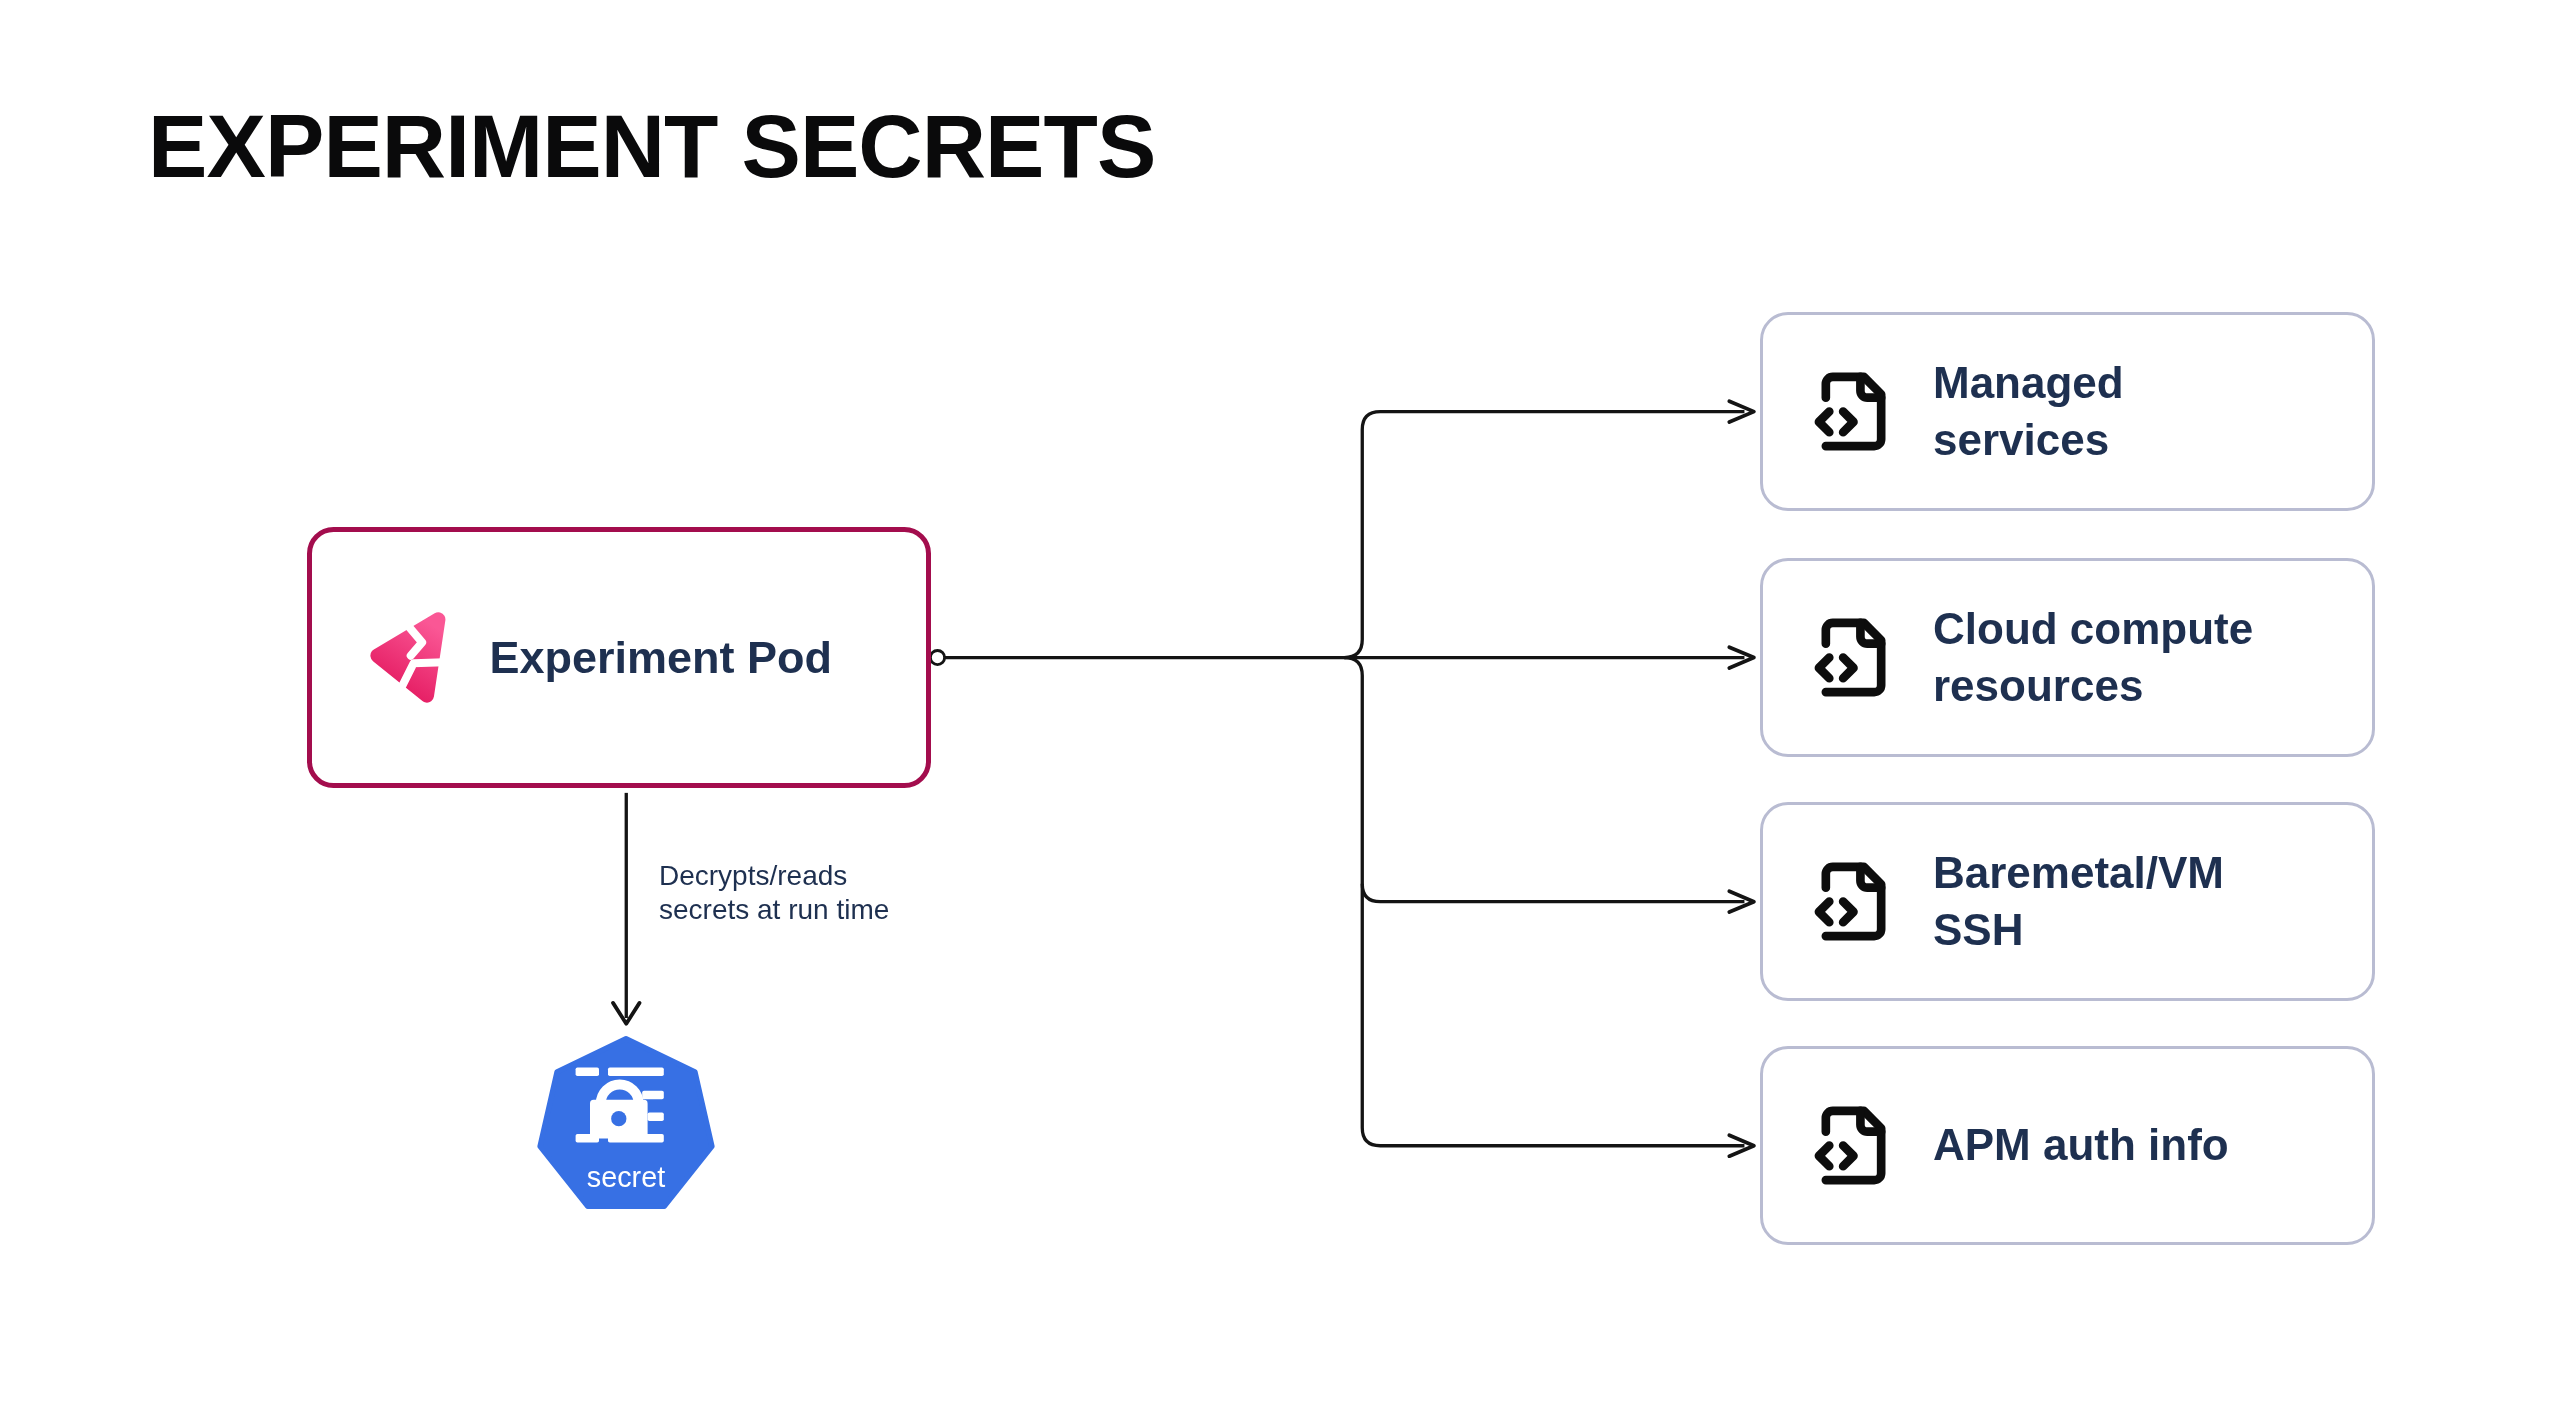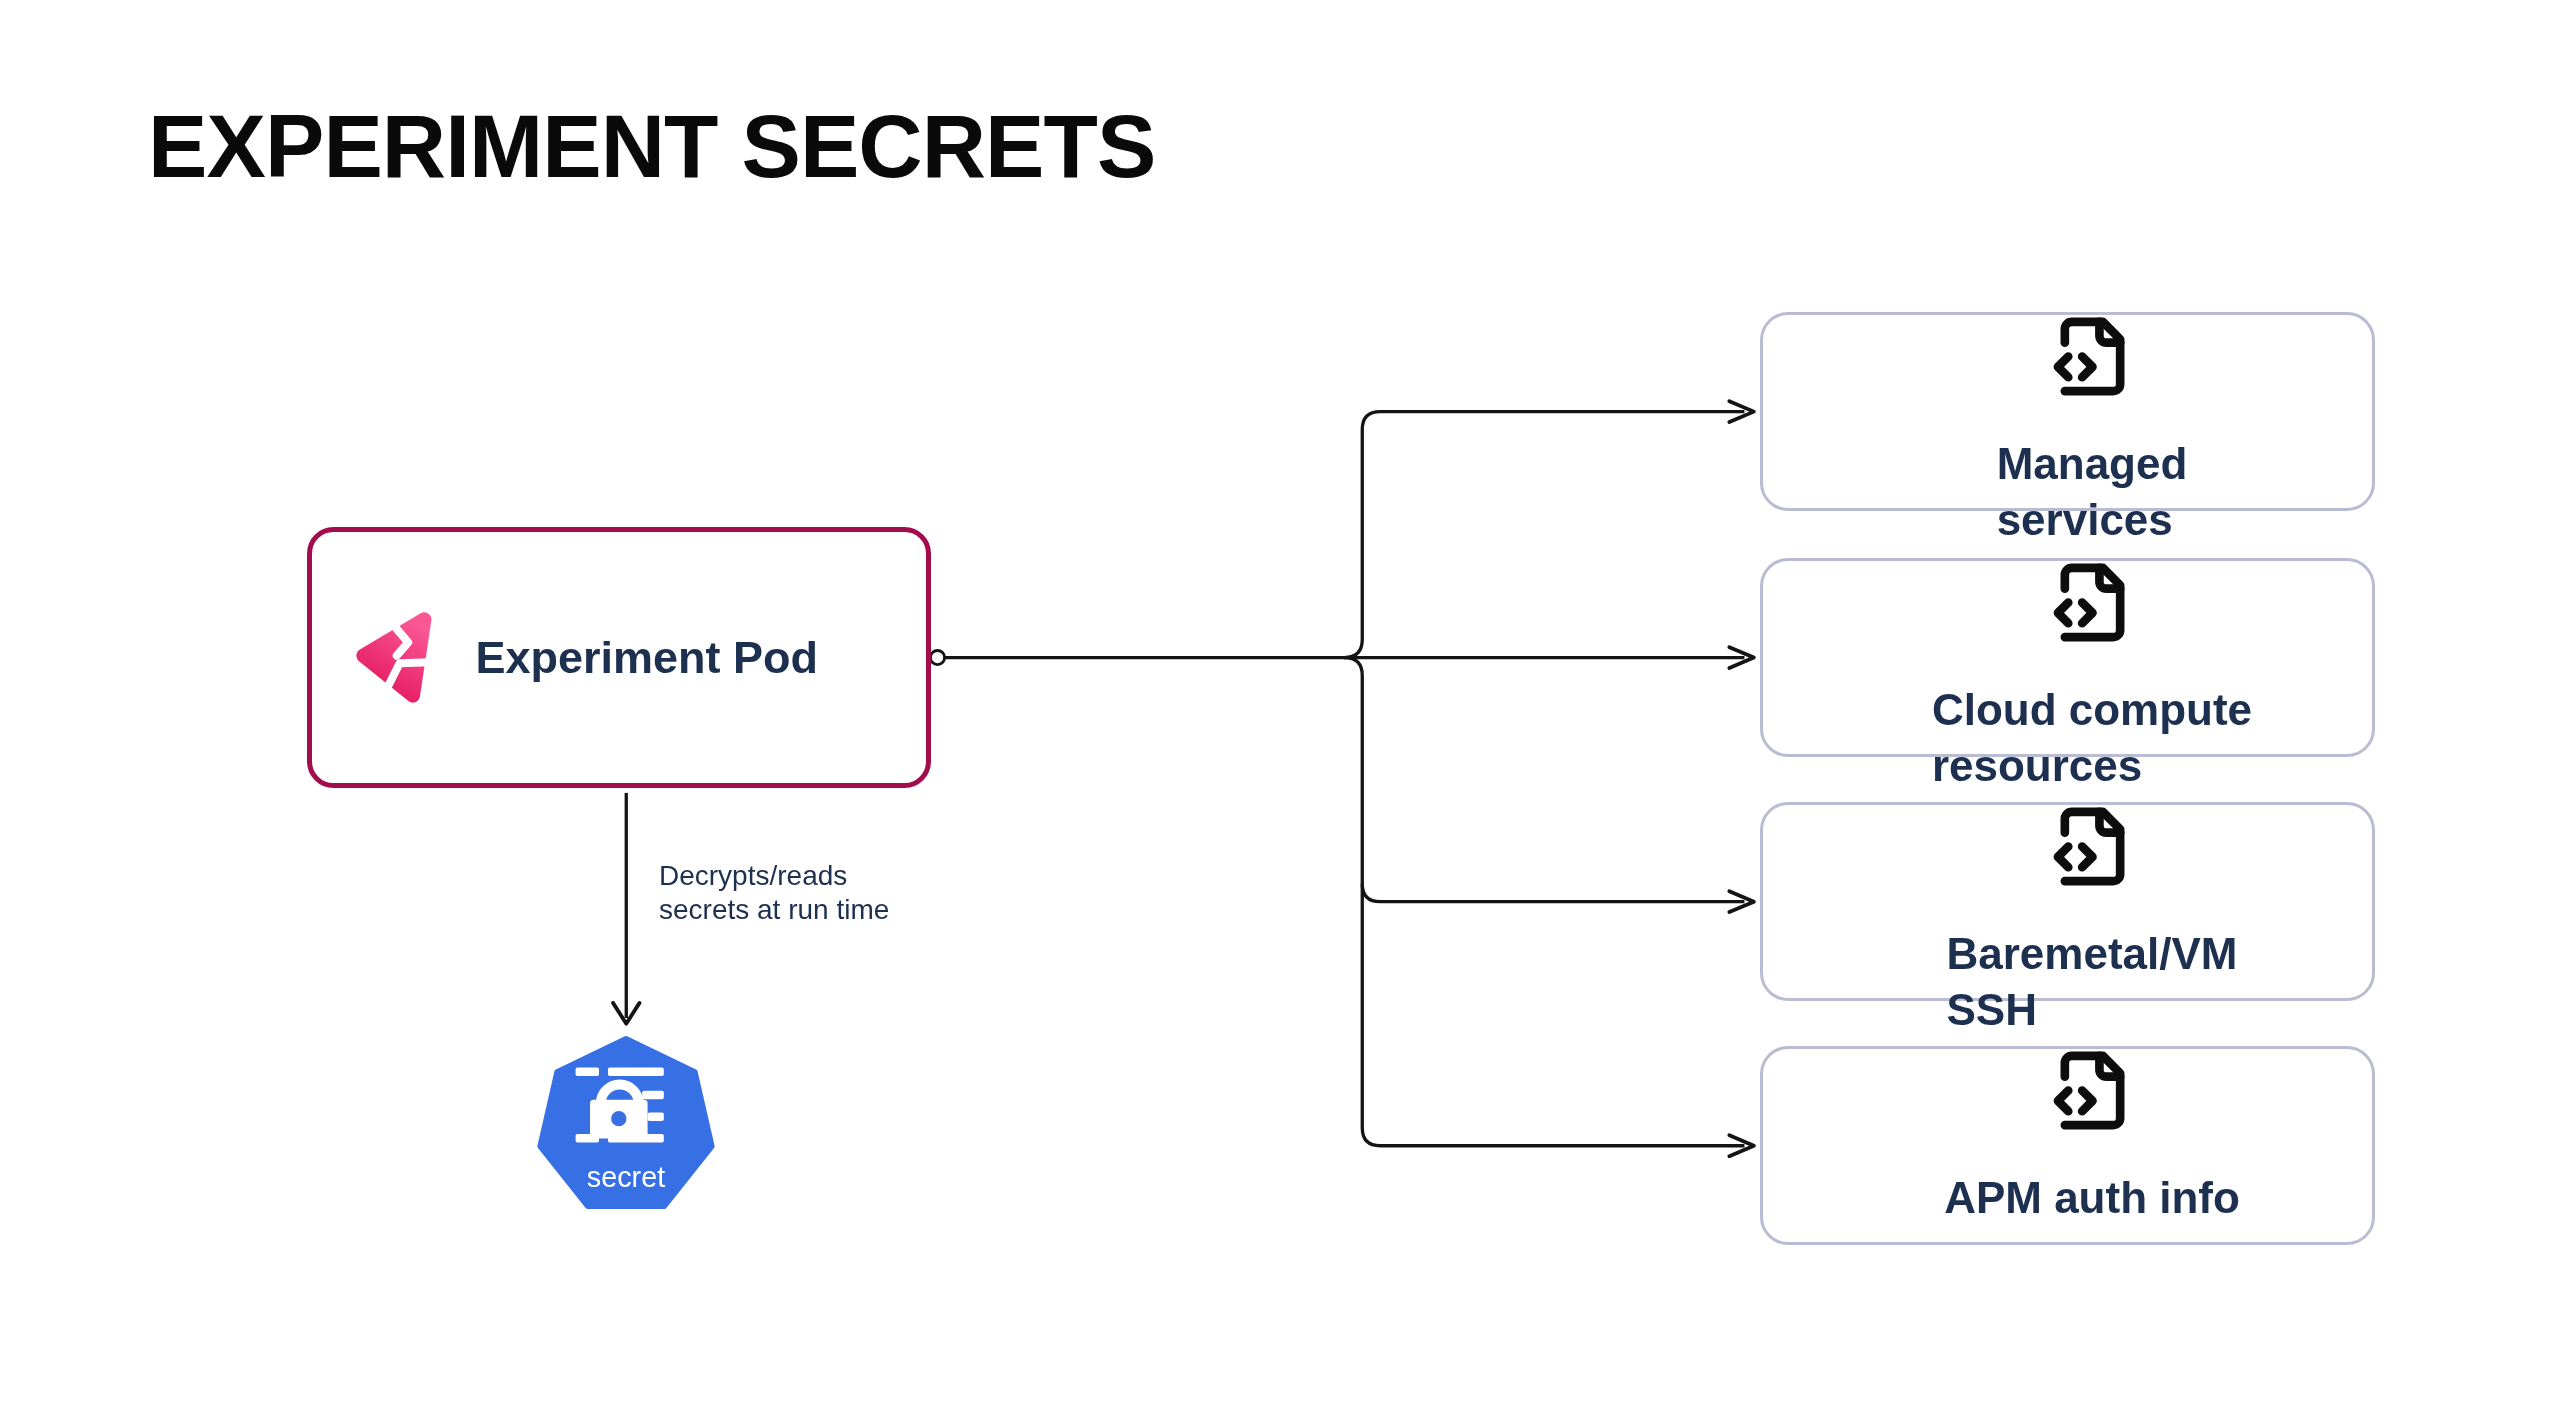--- a/index.html
+++ b/index.html
@@ -10,27 +10,27 @@
   .page-title{
     position:absolute;left:148px;top:95px;
     font-size:89px;font-weight:bold;letter-spacing:-0.9px;color:#0a0a0b;
     white-space:nowrap;
   }
   .overlay{position:absolute;left:0;top:0;width:2576px;height:1406px;pointer-events:none;}
   .node{box-sizing:border-box;background:#ffffff;position:absolute;display:flex;align-items:center;}
   .pod-node{
     left:307px;top:527px;width:624px;height:261px;
     border:5.7px solid #A30D4D;border-radius:26.5px;
-    padding:0 23px 0 42px;gap:26.5px;
+    padding:0 23px 0 56px;gap:26.5px;
   }
   .pod-label{font-size:45px;font-weight:bold;color:#1E3050;white-space:nowrap;}
   .target-node{
     left:1760px;width:615px;height:199px;
     border:3.8px solid #B9BCD2;border-radius:28px;
-    padding-left:49px;gap:38px;flex-direction:column;
+    padding-left:49px;gap:38px;
   }
   #target-0{top:312px;}
   #target-1{top:558px;}
   #target-2{top:802px;}
   #target-3{top:1046px;}
   .target-label{
     font-size:44px;font-weight:bold;color:#1E3050;
     line-height:1.28;white-space:pre-line;
   }
   .edge-annotation{

